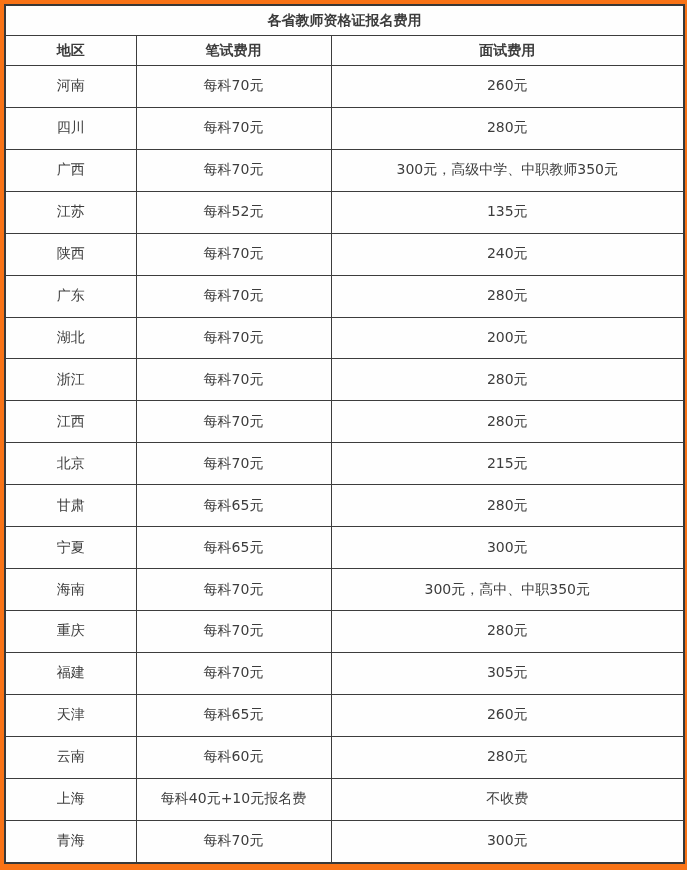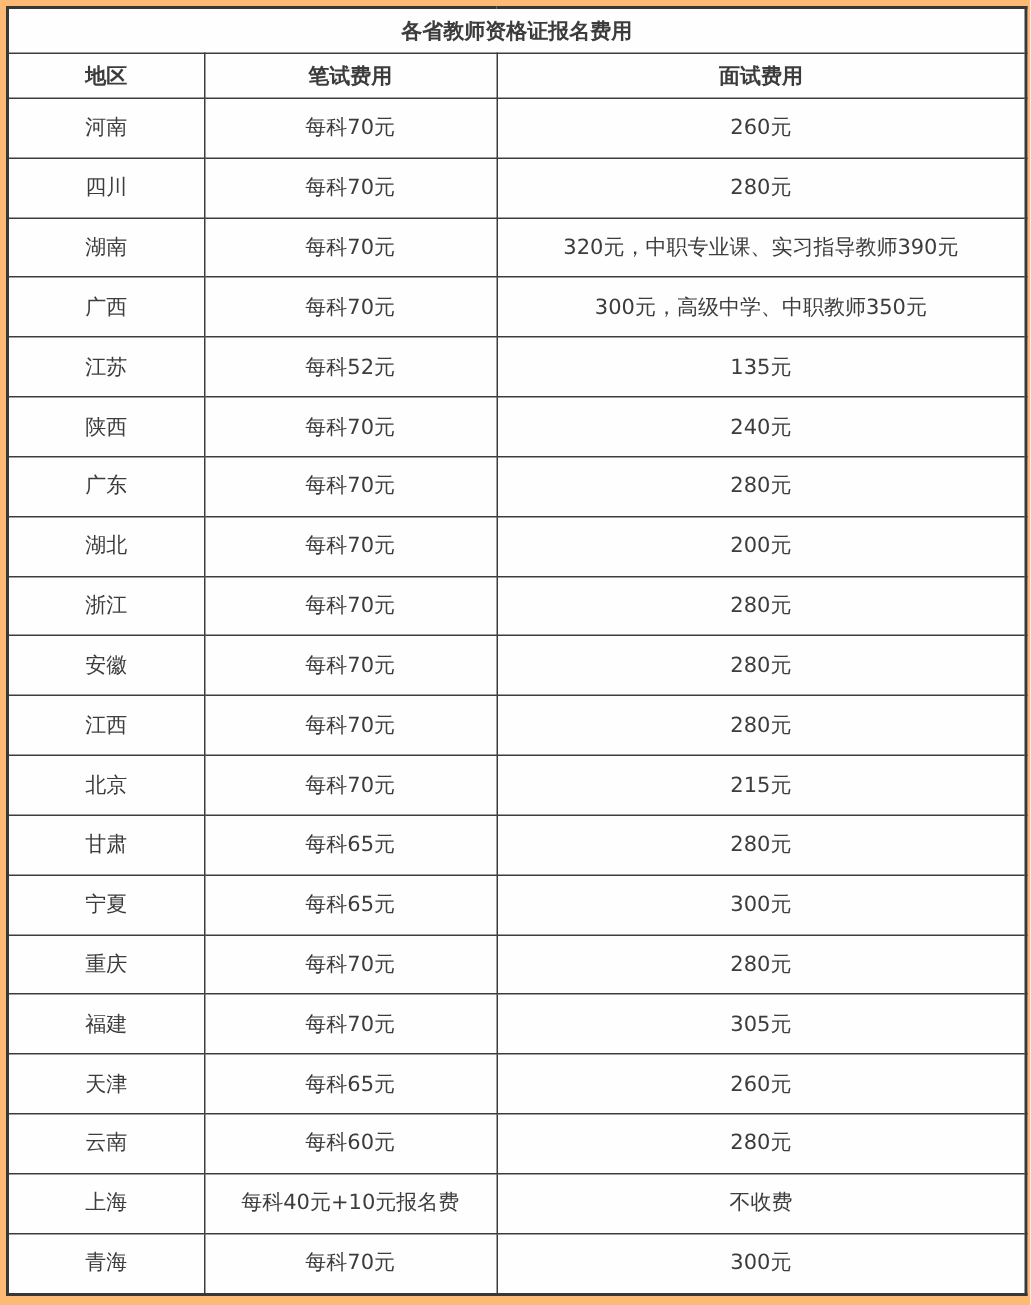--- a/index.html
+++ b/index.html
@@ -6,21 +6,21 @@
     margin: 0;
     padding: 0;
     background: #fbfbfb;
     font-family: "DejaVu Sans", "Liberation Sans", sans-serif;
   }
   .page {
     width: 687px;
     height: 870px;
     box-sizing: border-box;
     padding: 4px 4px;
-    background: #fdba74;
+    background: #f97316;
   }
   table.fees {
     width: 679px;
     height: 860px;
     border-collapse: collapse;
     table-layout: fixed;
     background: #fefefe;
   }
   table.fees, table.fees th, table.fees td {
     border: 1px solid #3d3d3d;
@@ -73,25 +73,20 @@
           <td>河南</td>
           <td>每科70元</td>
           <td>260元</td>
         </tr>
         <tr>
           <td>四川</td>
           <td>每科70元</td>
           <td>280元</td>
         </tr>
         <tr>
-          <td>湖南</td>
-          <td>每科70元</td>
-          <td>320元，中职专业课、实习指导教师390元</td>
-        </tr>
-        <tr>
           <td>广西</td>
           <td>每科70元</td>
           <td>300元，高级中学、中职教师350元</td>
         </tr>
         <tr>
           <td>江苏</td>
           <td>每科52元</td>
           <td>135元</td>
         </tr>
         <tr>
@@ -108,43 +103,43 @@
           <td>湖北</td>
           <td>每科70元</td>
           <td>200元</td>
         </tr>
         <tr>
           <td>浙江</td>
           <td>每科70元</td>
           <td>280元</td>
         </tr>
         <tr>
-          <td>安徽</td>
-          <td>每科70元</td>
-          <td>280元</td>
-        </tr>
-        <tr>
           <td>江西</td>
           <td>每科70元</td>
           <td>280元</td>
         </tr>
         <tr>
           <td>北京</td>
           <td>每科70元</td>
           <td>215元</td>
         </tr>
         <tr>
           <td>甘肃</td>
           <td>每科65元</td>
           <td>280元</td>
         </tr>
         <tr>
           <td>宁夏</td>
           <td>每科65元</td>
           <td>300元</td>
+        </tr>
+        <tr>
+          <td>海南</td>
+          <td>每科70元</td>
+          <td>300元，高中、中职350元</td>
         </tr>
         <tr>
           <td>重庆</td>
           <td>每科70元</td>
           <td>280元</td>
         </tr>
         <tr>
           <td>福建</td>
           <td>每科70元</td>
           <td>305元</td>

